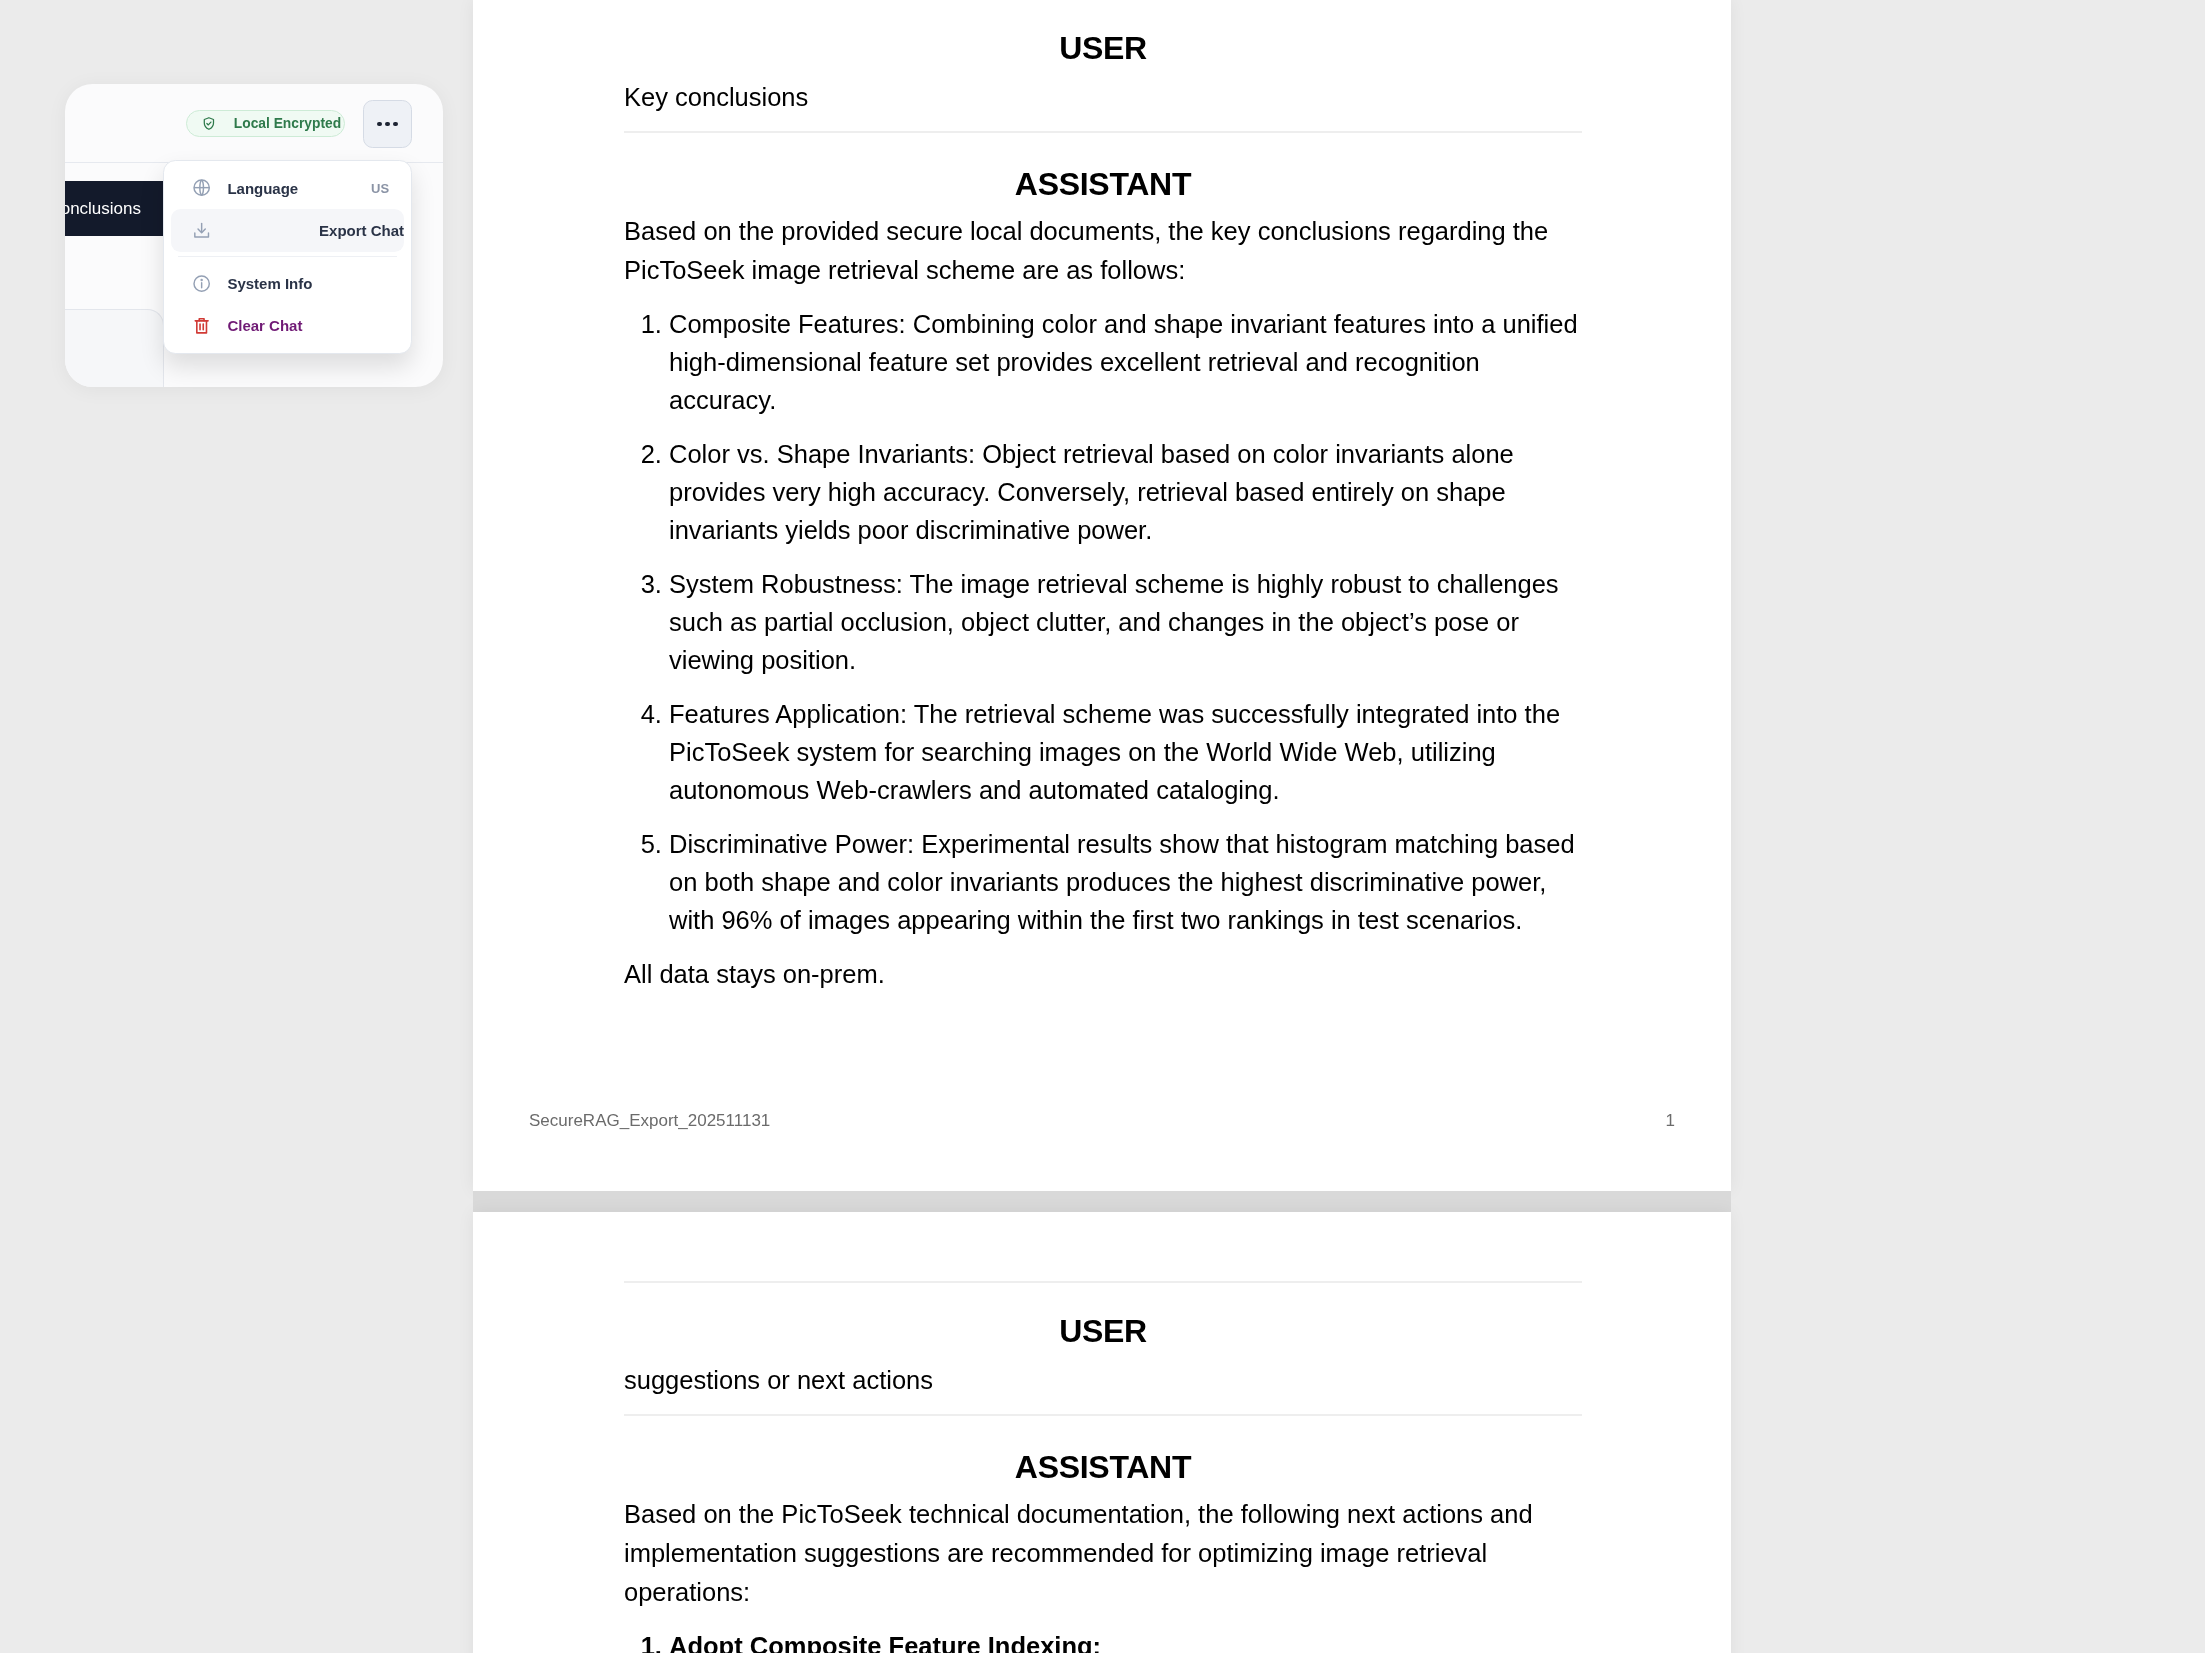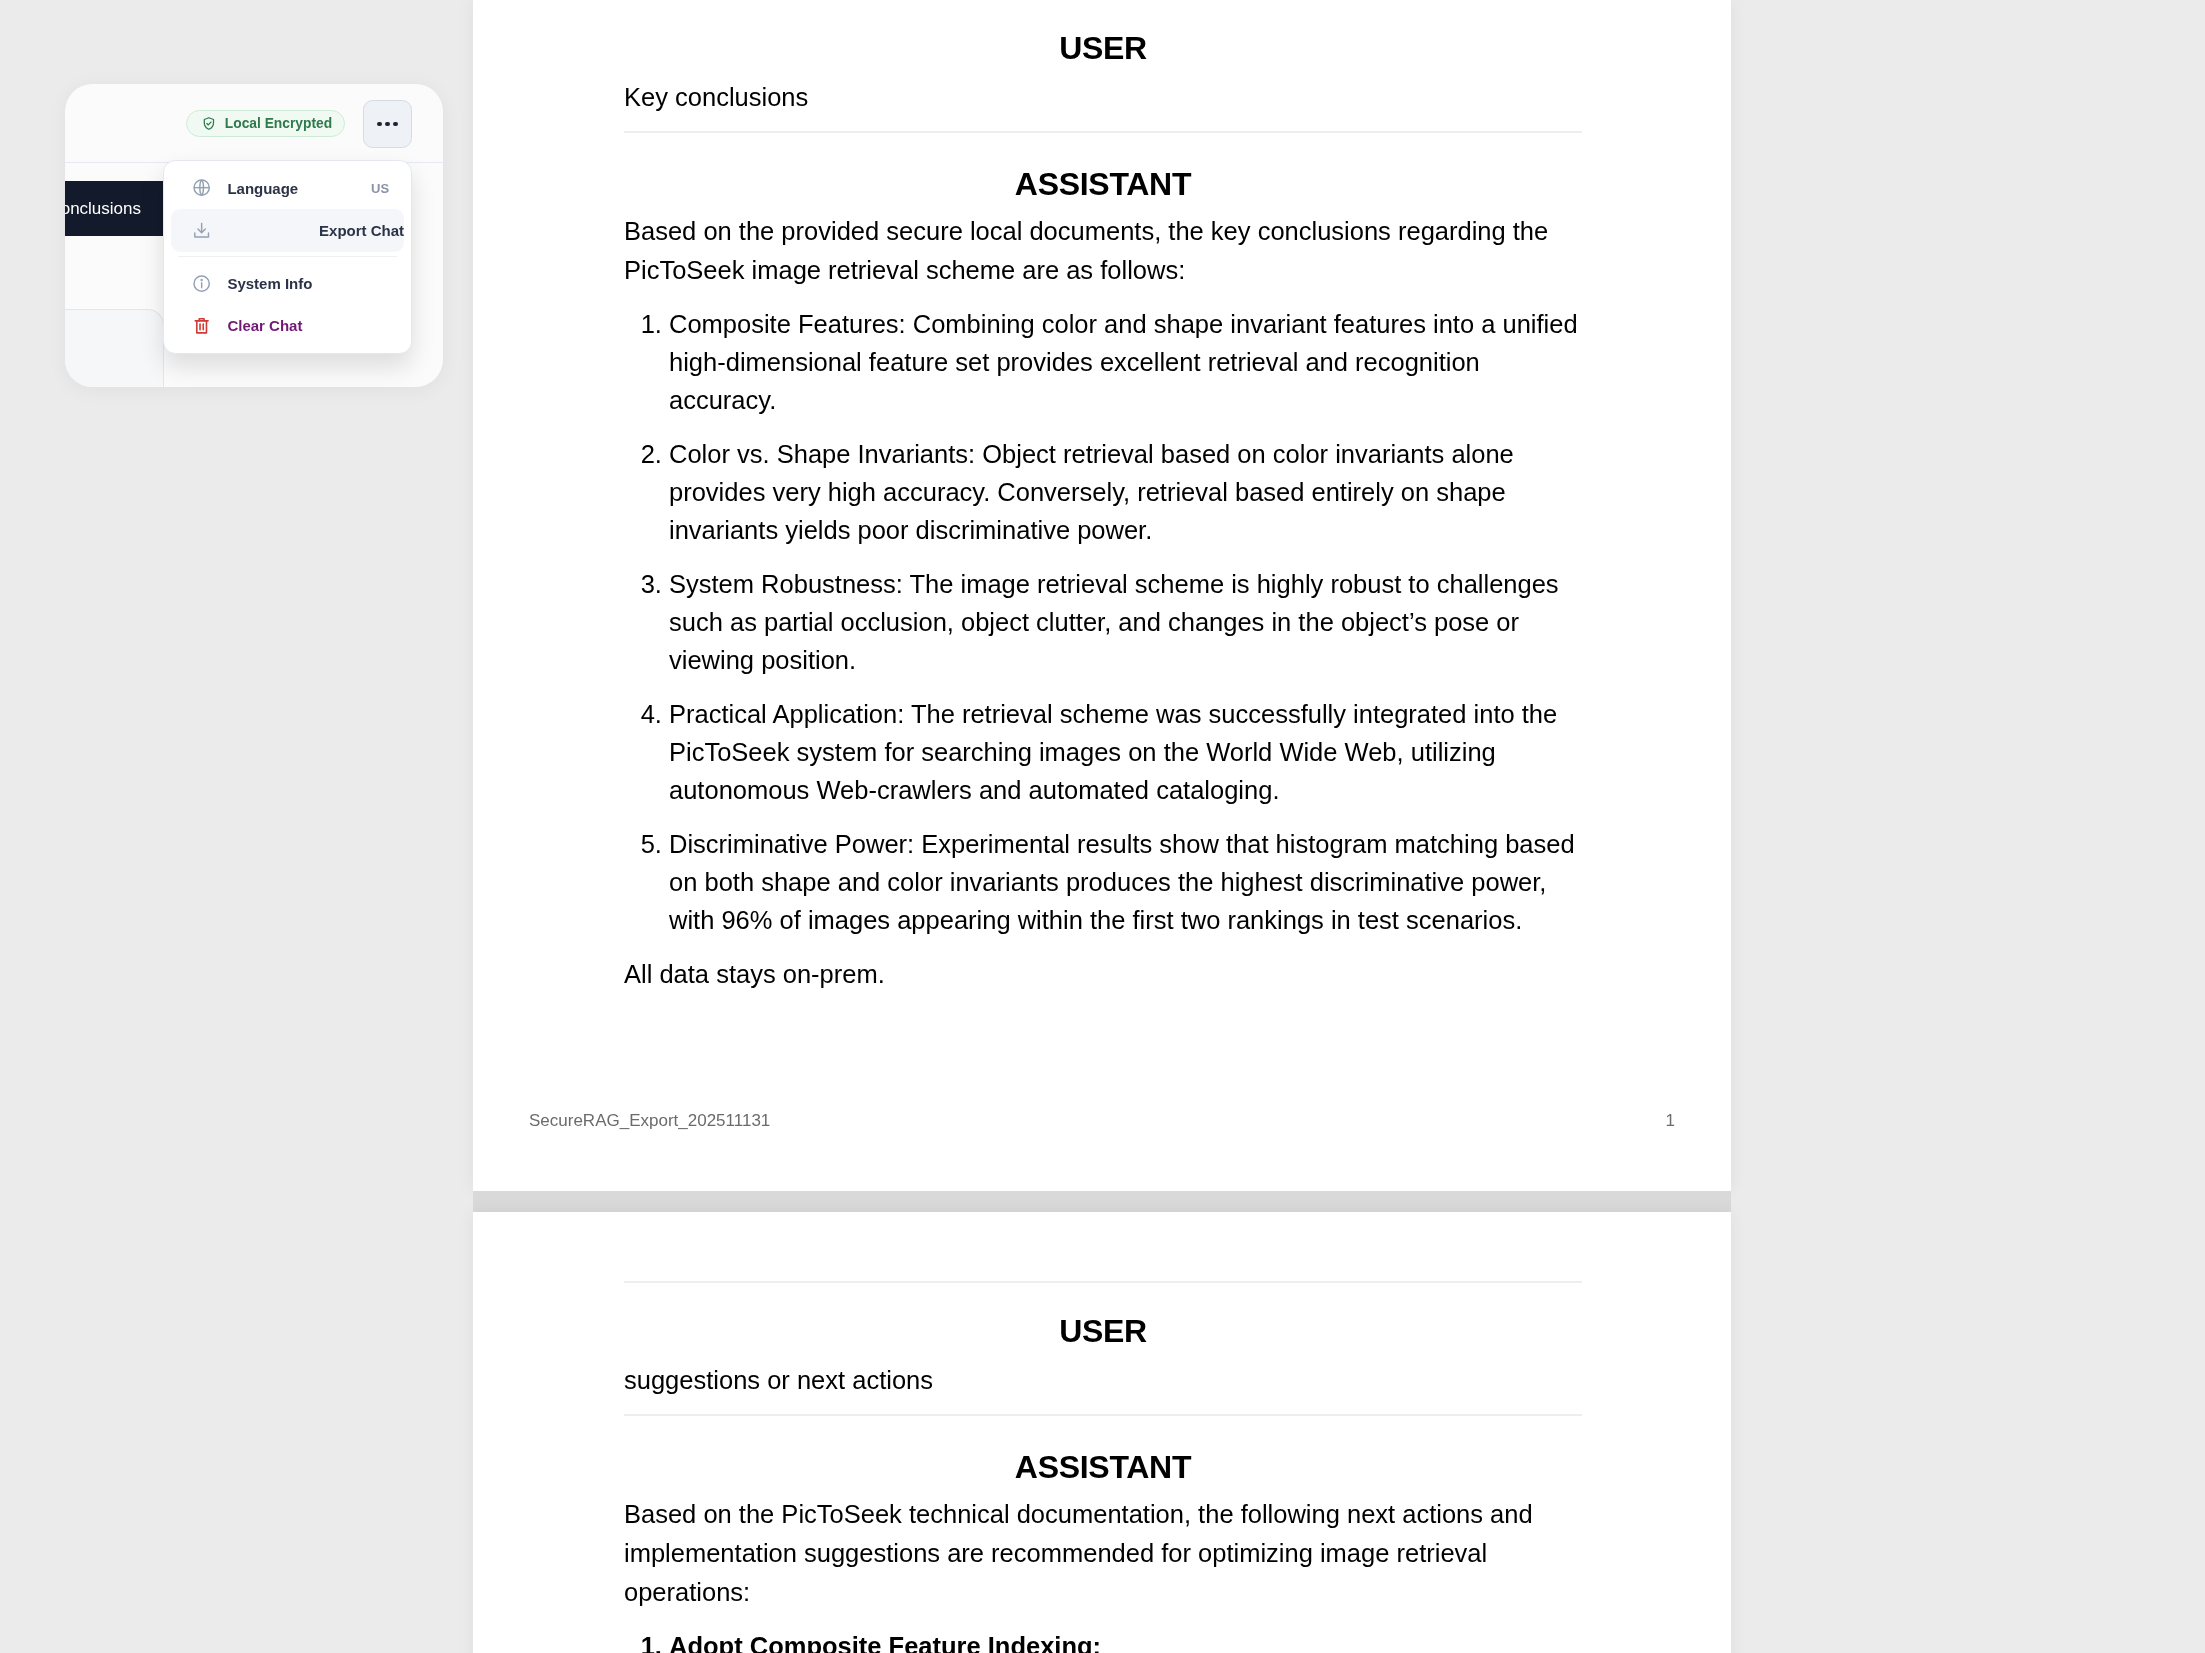--- a/index.html
+++ b/index.html
@@ -51,21 +51,21 @@
       box-sizing:border-box; white-space:nowrap;
     }
     .sub-panel {
       position:absolute; left:0; top:225px; width:98px; height:90px;
       border-top:1.4px solid #e3e6ec; border-right:1.4px solid #e3e6ec;
       border-top-right-radius:16.5px; background:#f6f7f9;
     }
     .badge {
       position:absolute; left:121px; top:25.5px; height:27.6px; width:159px;
       border:1.4px solid #cdebd6; background:#f0faf3; border-radius:15px;
-      display:flex; align-items:center; gap:9px; padding-left:15px; box-sizing:border-box;
+      display:flex; align-items:center; gap:18px; padding-left:15px; box-sizing:border-box;
       color:#2f7a4b; font-size:13.8px; font-weight:700; white-space:nowrap;
     }
     .more-btn {
       position:absolute; left:298px; top:16px; width:49px; height:48px;
       background:#eef1f6; border:1.4px solid #d5dbe5; border-radius:9.6px; box-sizing:border-box;
       display:flex; align-items:center; justify-content:center; gap:3.4px;
     }
     .more-btn .dot { width:4.8px; height:4.8px; border-radius:50%; background:#1d2433; }
     .menu {
       position:absolute; left:163px; top:160px; width:249px; height:194px;
@@ -90,21 +90,21 @@
   <div class="content" style="top:29px;">
     <h2 class="role">USER</h2>
     <p class="msg" style="margin-top:11px;">Key conclusions</p>
     <div class="divider" style="margin-top:13.8px;"></div>
     <h2 class="role" style="margin-top:32px;">ASSISTANT</h2>
     <p class="msg" style="margin-top:8.3px;">Based on the provided secure local documents, the key conclusions regarding the PicToSeek image retrieval scheme are as follows:</p>
     <ol class="items" style="margin-top:15px;">
       <li>Composite Features: Combining color and shape invariant features into a unified high-dimensional feature set provides excellent retrieval and recognition accuracy.</li>
       <li>Color vs. Shape Invariants: Object retrieval based on color invariants alone provides very high accuracy. Conversely, retrieval based entirely on shape invariants yields poor discriminative power.</li>
       <li>System Robustness: The image retrieval scheme is highly robust to challenges such as partial occlusion, object clutter, and changes in the object’s pose or viewing position.</li>
-      <li>Practical Application: The retrieval scheme was successfully integrated into the PicToSeek system for searching images on the World Wide Web, utilizing autonomous Web-crawlers and automated cataloging.</li>
+      <li>Features Application: The retrieval scheme was successfully integrated into the PicToSeek system for searching images on the World Wide Web, utilizing autonomous Web-crawlers and automated cataloging.</li>
       <li>Discriminative Power: Experimental results show that histogram matching based on both shape and color invariants produces the highest discriminative power, with 96% of images appearing within the first two rankings in test scenarios.</li>
     </ol>
     <p class="msg" style="margin-top:2.8px;">All data stays on-prem.</p>
   </div>
   <div class="footer">
     <span>SecureRAG_Export_202511131</span>
     <span>1</span>
   </div>
 </div>
 

